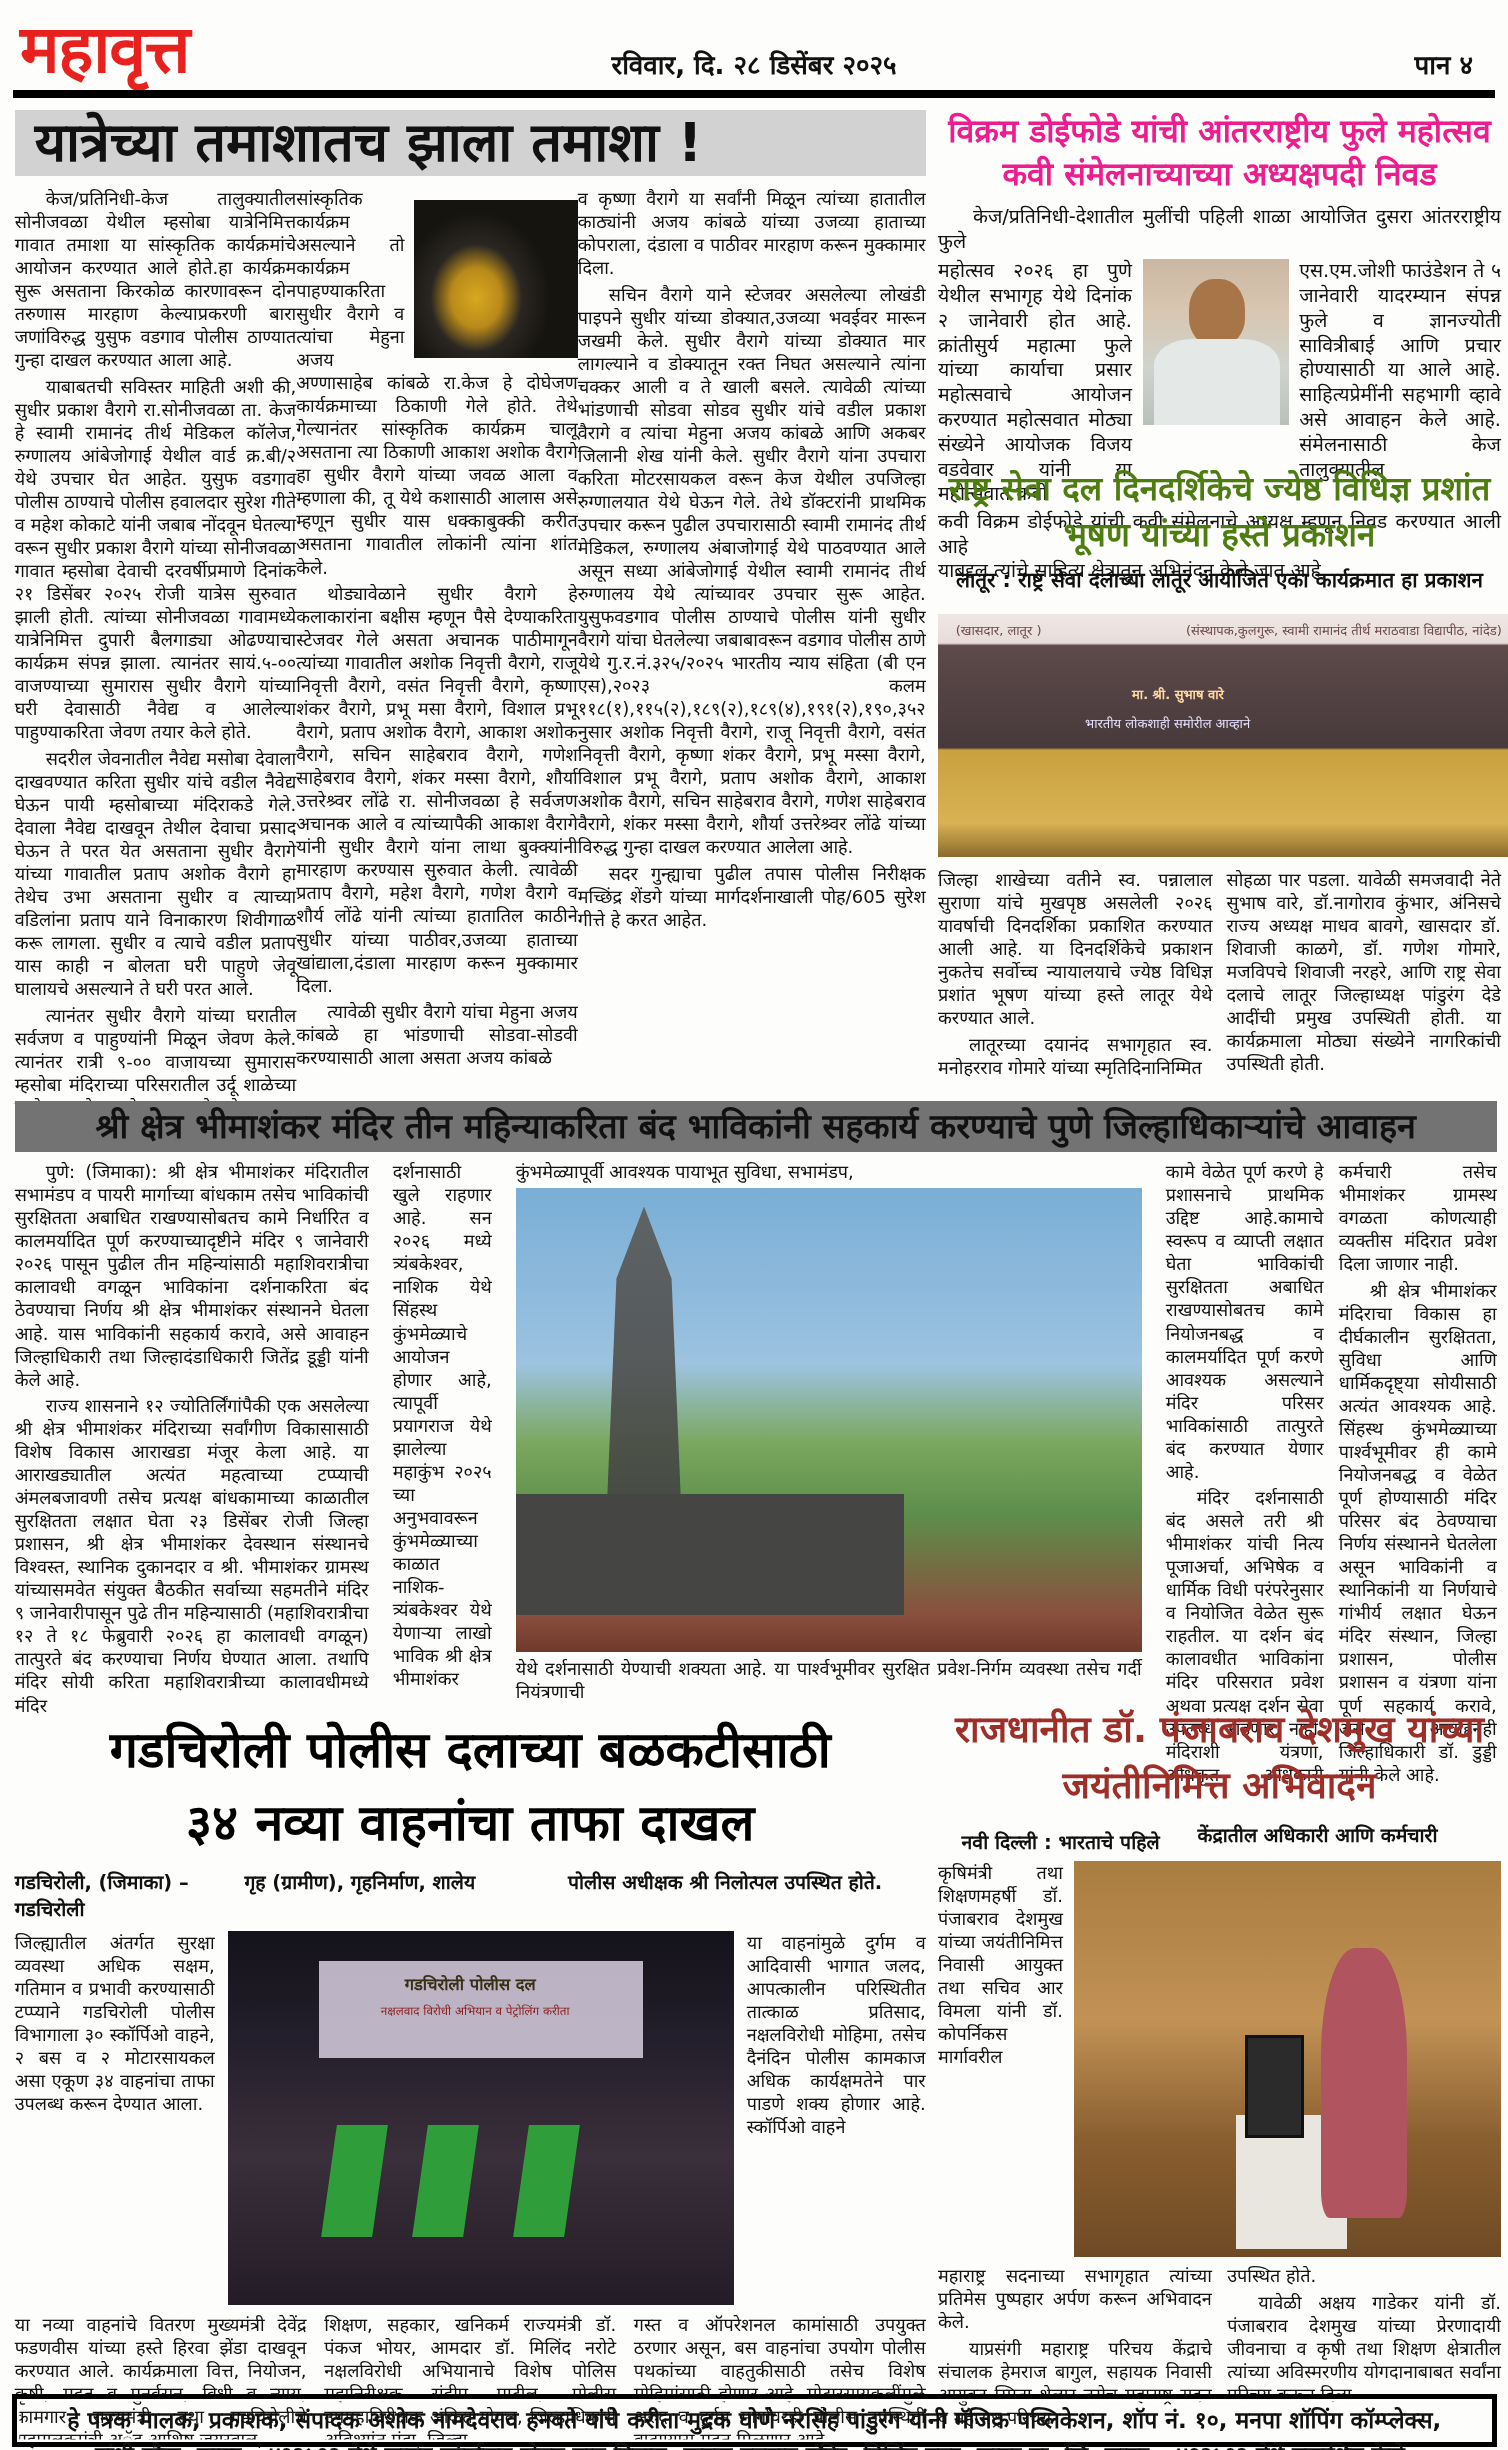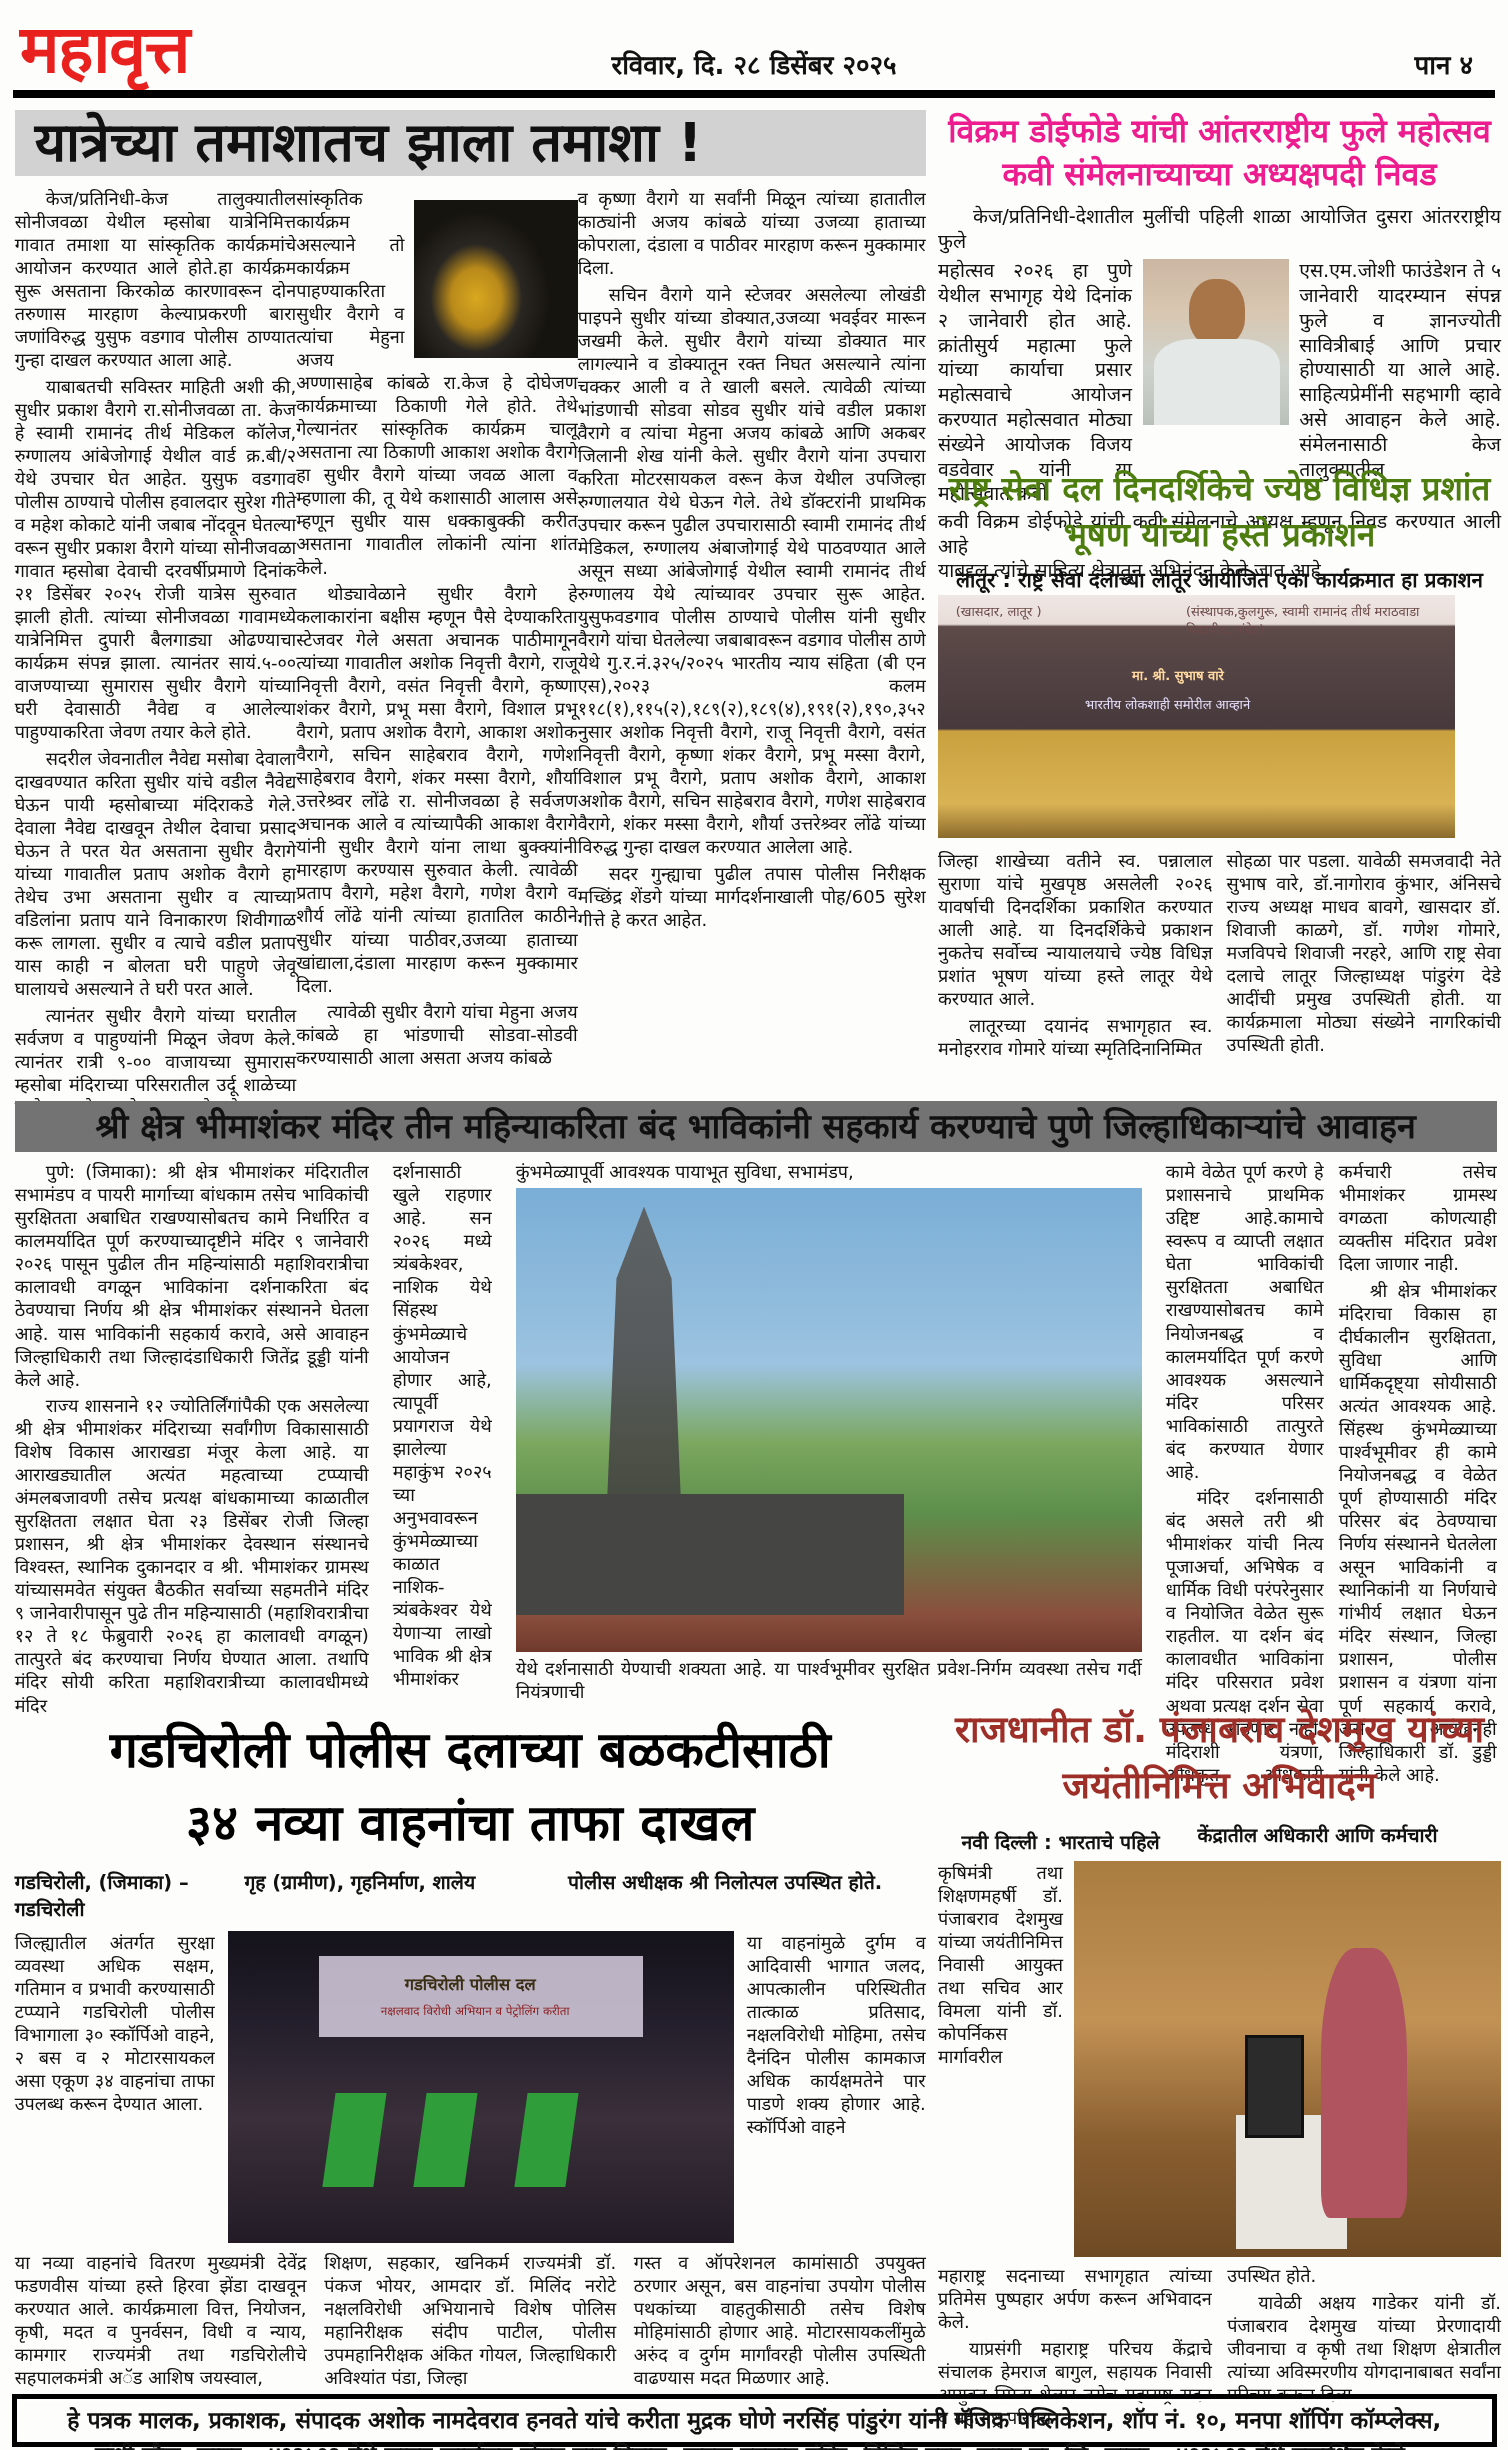--- a/index.html
+++ b/index.html
@@ -95,21 +95,21 @@
       </div>
       <div class="body-txt" style="flex:1; font-size:19.4px;">एस.एम.जोशी फाउंडेशन ते ५ जानेवारी यादरम्यान संपन्न फुले व ज्ञानज्योती सावित्रीबाई आणि प्रचार होण्यासाठी या आले आहे. साहित्यप्रेमींनी सहभागी व्हावे असे आवाहन केले आहे. संमेलनासाठी केज तालुक्यातील</div>
     </div>
     <div class="body-txt" style="font-size:19.4px; margin-top:2.4px;">कवी विक्रम डोईफोडे यांची कवी संमेलनाचे अध्यक्ष म्हणून निवड करण्यात आली आहे</div>
     <div class="body-txt" style="font-size:19.4px;">याबद्दल त्यांचे साहित्य क्षेत्रातून  अभिनंदन केले जात आहे</div>
   </div>
 
   <div class="abs" style="left:938px; top:466px; width:563px;">
     <div class="h-red">राष्ट्र सेवा दल दिनदर्शिकेचे ज्येष्ठ विधिज्ञ प्रशांत भूषण यांच्या हस्ते प्रकाशन</div>
     <div class="subline" style="margin-top:7px;">लातूर : राष्ट्र सेवा दलाच्या लातूर  आयोजित एका कार्यक्रमात हा प्रकाशन</div>
-    <div class="photo p-stage" style="width:517px; height:243px; margin-top:2px;">
+    <div class="photo p-stage" style="width:570px; height:243px; margin-top:21px;">
       <span class="overlay-txt" style="left:17.7px; top:7px; color:#6b4a48;">(खासदार, लातूर )</span>
       <span class="overlay-txt" style="left:248px; top:7px; color:#6b4a48;">(संस्थापक,कुलगुरू, स्वामी रामानंद तीर्थ मराठवाडा विद्यापीठ, नांदेड)</span>
       <span class="overlay-txt" style="left:194px; top:71px; color:#ffd9a0; font-weight:bold;">मा. श्री. सुभाष वारे</span>
       <span class="overlay-txt" style="left:147px; top:100px; color:#e8e2ff;">भारतीय लोकशाही समोरील आव्हाने</span>
     </div>
     <div style="display:flex; gap:14px; margin-top:10.6px;">
       <div class="body-txt" style="flex:1;">
         <p>जिल्हा शाखेच्या वतीने स्व. पन्नालाल सुराणा यांचे मुखपृष्ठ असलेली २०२६ यावर्षाची दिनदर्शिका प्रकाशित करण्यात आली आहे. या दिनदर्शिकेचे प्रकाशन नुकतेच सर्वोच्च न्यायालयाचे ज्येष्ठ विधिज्ञ प्रशांत भूषण यांच्या हस्ते लातूर येथे करण्यात आले.</p>
         <p class="ind">लातूरच्या दयानंद सभागृहात स्व. मनोहरराव गोमारे यांच्या स्मृतिदिनानिम्मित</p>
       </div>
@@ -148,21 +148,21 @@
       <div>गडचिरोली पोलीस दलाच्या बळकटीसाठी</div>
       <div>३४ नव्या वाहनांचा ताफा दाखल</div>
     </div>
     <div style="display:flex; gap:17.7px; margin-top:9.4px; font-size:19.4px; font-weight:bold;">
       <div style="width:212px;">गडचिरोली, (जिमाका) – गडचिरोली</div>
       <div style="width:306px;">गृह (ग्रामीण), गृहनिर्माण, शालेय</div>
       <div style="flex:1;">पोलीस अधीक्षक श्री निलोत्पल उपस्थित होते.</div>
     </div>
     <div style="display:flex; gap:13px; margin-top:8.3px;">
       <div class="body-txt" style="width:200px; flex:none;">जिल्ह्यातील अंतर्गत सुरक्षा व्यवस्था अधिक सक्षम, गतिमान व प्रभावी करण्यासाठी टप्प्याने गडचिरोली पोलीस विभागाला ३० स्कॉर्पिओ वाहने, २ बस व २ मोटारसायकल असा एकूण ३४ वाहनांचा ताफा उपलब्ध करून देण्यात आला.</div>
-      <div class="photo p-flags" style="width:506px; height:312px; flex:none;">
+      <div class="photo p-flags" style="width:506px; height:374px; flex:none;">
         <div class="bn"></div>
         <span class="overlay-txt" style="left:177px; top:41px; color:#3a2f14; font-weight:bold; font-size:16.5px;">गडचिरोली पोलीस दल</span>
         <span class="overlay-txt" style="left:153px; top:71px; color:#8a1d1d; font-size:11.8px;">नक्षलवाद विरोधी अभियान व पेट्रोलिंग करीता</span>
         <div class="g1"></div>
         <div class="g2"></div>
         <div class="g3"></div>
       </div>
       <div class="body-txt" style="flex:1;">या वाहनांमुळे दुर्गम व आदिवासी भागात जलद, आपत्कालीन परिस्थितीत तात्काळ प्रतिसाद, नक्षलविरोधी मोहिमा, तसेच दैनंदिन पोलीस कामकाज अधिक कार्यक्षमतेने पार पाडणे शक्य होणार आहे. स्कॉर्पिओ वाहने</div>
     </div>
     <div style="display:flex; gap:17.7px; margin-top:8.3px;">

